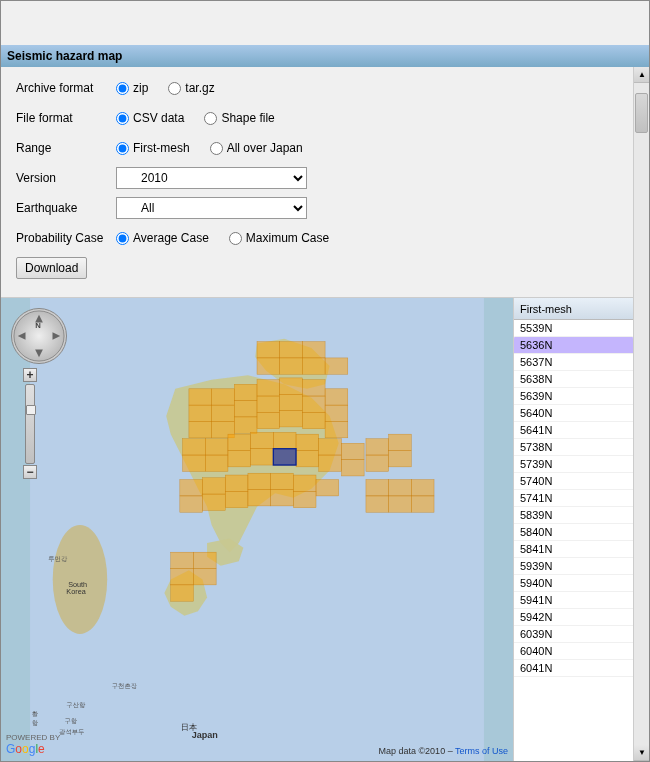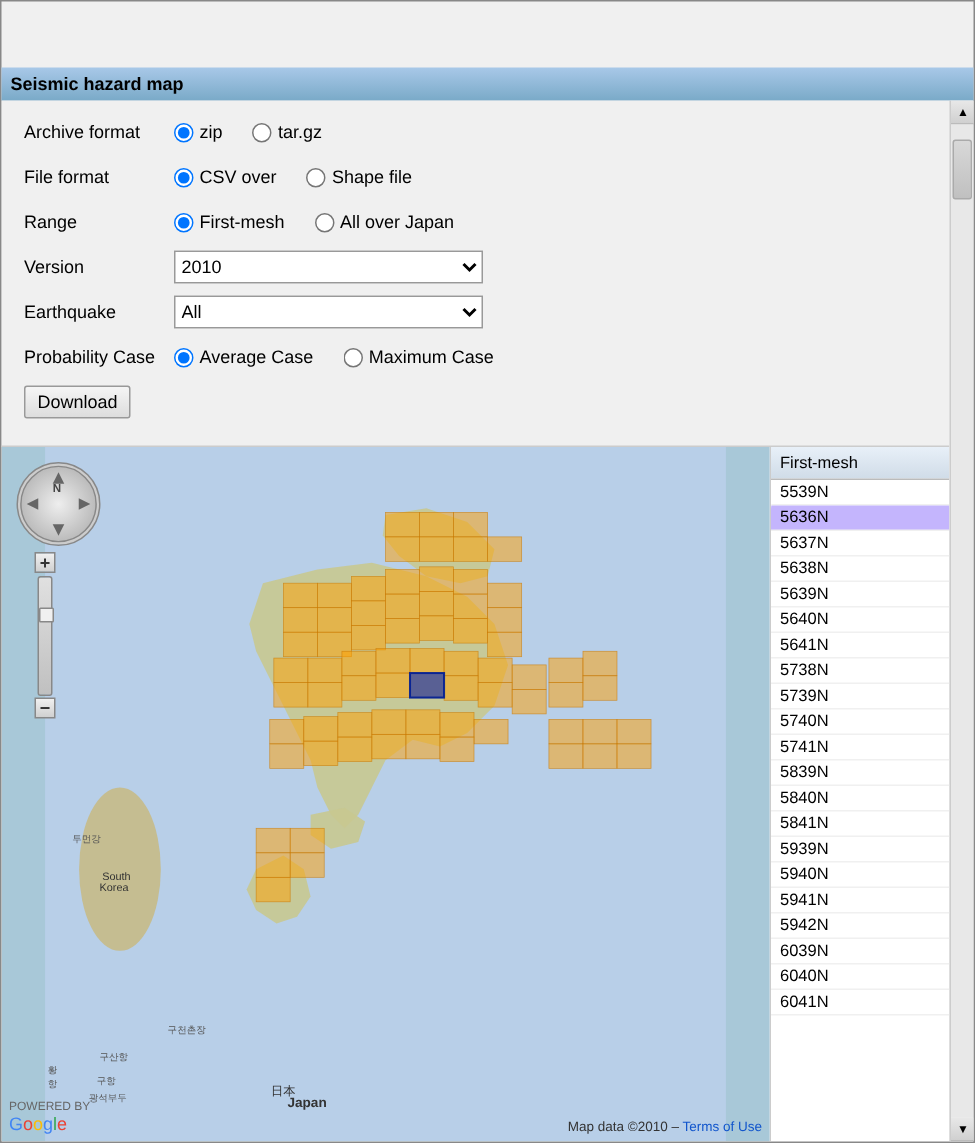--- a/index.html
+++ b/index.html
@@ -65,26 +65,26 @@
       gap: 4px;
       cursor: pointer;
     }
 
     .radio-item input[type="radio"] {
       margin: 0;
       cursor: pointer;
     }
 
     .select-control {
-      width: 206px;
+      width: 191px;
       height: 22px;
       font-size: 12px;
       border: 1px solid #999;
       background: white;
-      padding: 0 0;
+      padding: 0 20px;
     }
 
     .download-btn {
       background: linear-gradient(to bottom, #f5f5f5, #ddd);
       border: 1px solid #999;
       padding: 3px 8px;
       font-size: 12px;
       cursor: pointer;
       border-radius: 2px;
     }
@@ -328,21 +328,21 @@
               <span>tar.gz</span>
             </label>
           </div>
         </div>
 
         <div class="control-row">
           <span class="control-label">File format</span>
           <div class="radio-group">
             <label class="radio-item">
               <input type="radio" name="file" value="csv" checked="" style="">
-              <span>CSV over</span>
+              <span>CSV data</span>
             </label>
             <label class="radio-item">
               <input type="radio" name="file" value="shape" style="">
               <span>Shape file</span>
             </label>
           </div>
         </div>
 
         <div class="control-row">
           <span class="control-label">Range</span>

